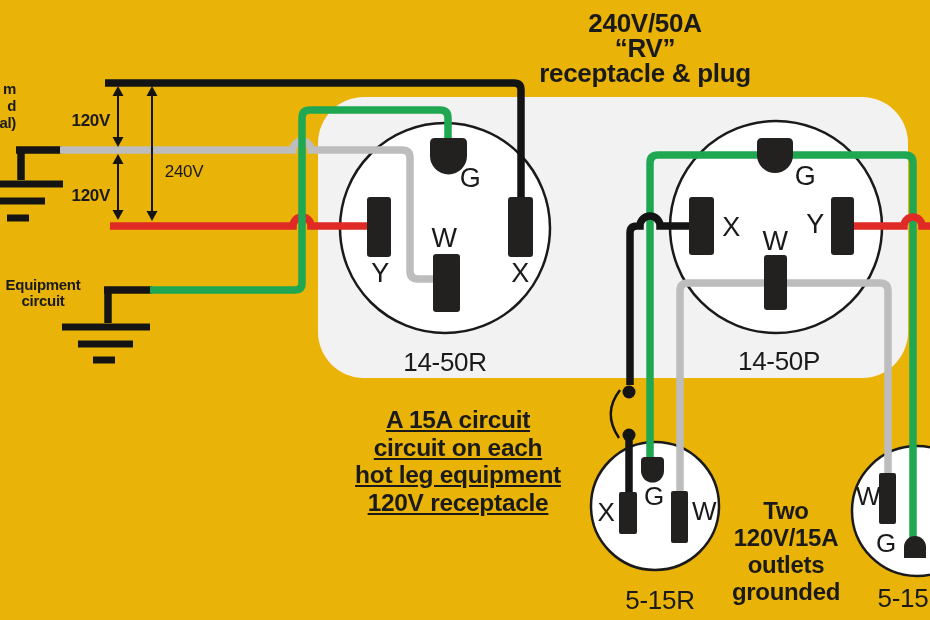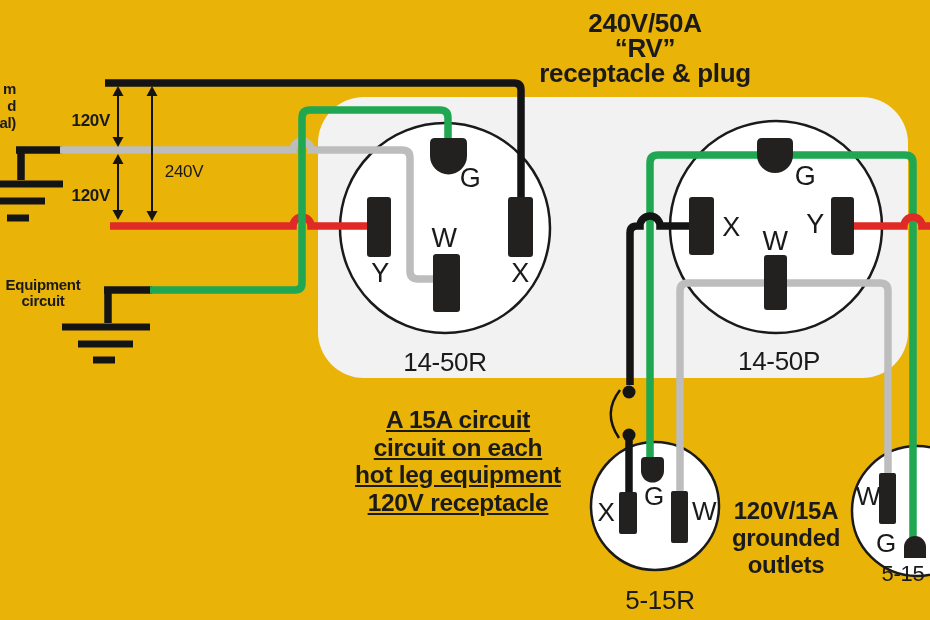--- a/index.html
+++ b/index.html
@@ -155,28 +155,29 @@
   <div class="lbl" style="left:815px;top:224px;font-size:27px;">Y</div>
   <div class="lbl" style="left:779px;top:361px;font-size:26px;">14-50P</div>
 
   <div class="lbl" style="left:606px;top:512px;font-size:26px;">X</div>
   <div class="lbl" style="left:654px;top:496px;font-size:26px;">G</div>
   <div class="lbl" style="left:704px;top:511px;font-size:26px;">W</div>
   <div class="lbl" style="left:660px;top:600px;font-size:26px;">5-15R</div>
 
   <div class="lbl" style="left:868px;top:496px;font-size:26px;">W</div>
   <div class="lbl" style="left:886px;top:543px;font-size:26px;">G</div>
-  <div class="lbl" style="left:903px;top:574px;font-size:22px;">5-15</div>
+  <div class="lbl" style="left:903px;top:598px;font-size:26px;">5-15</div>
 
   <div class="note" style="left:458px;top:406px;font-size:24.5px;line-height:27.5px;text-decoration:underline;">
     <div>A 15A circuit</div>
     <div>circuit on each</div>
     <div>hot leg equipment</div>
     <div>120V receptacle</div>
   </div>
 
   <div class="note" style="left:786px;top:497px;font-size:24px;line-height:27px;">
+    <div>Two</div>
     <div>120V/15A</div>
+    <div>outlets</div>
     <div>grounded</div>
-    <div>outlets</div>
   </div>
 
 </div>
 
 </body></html>

